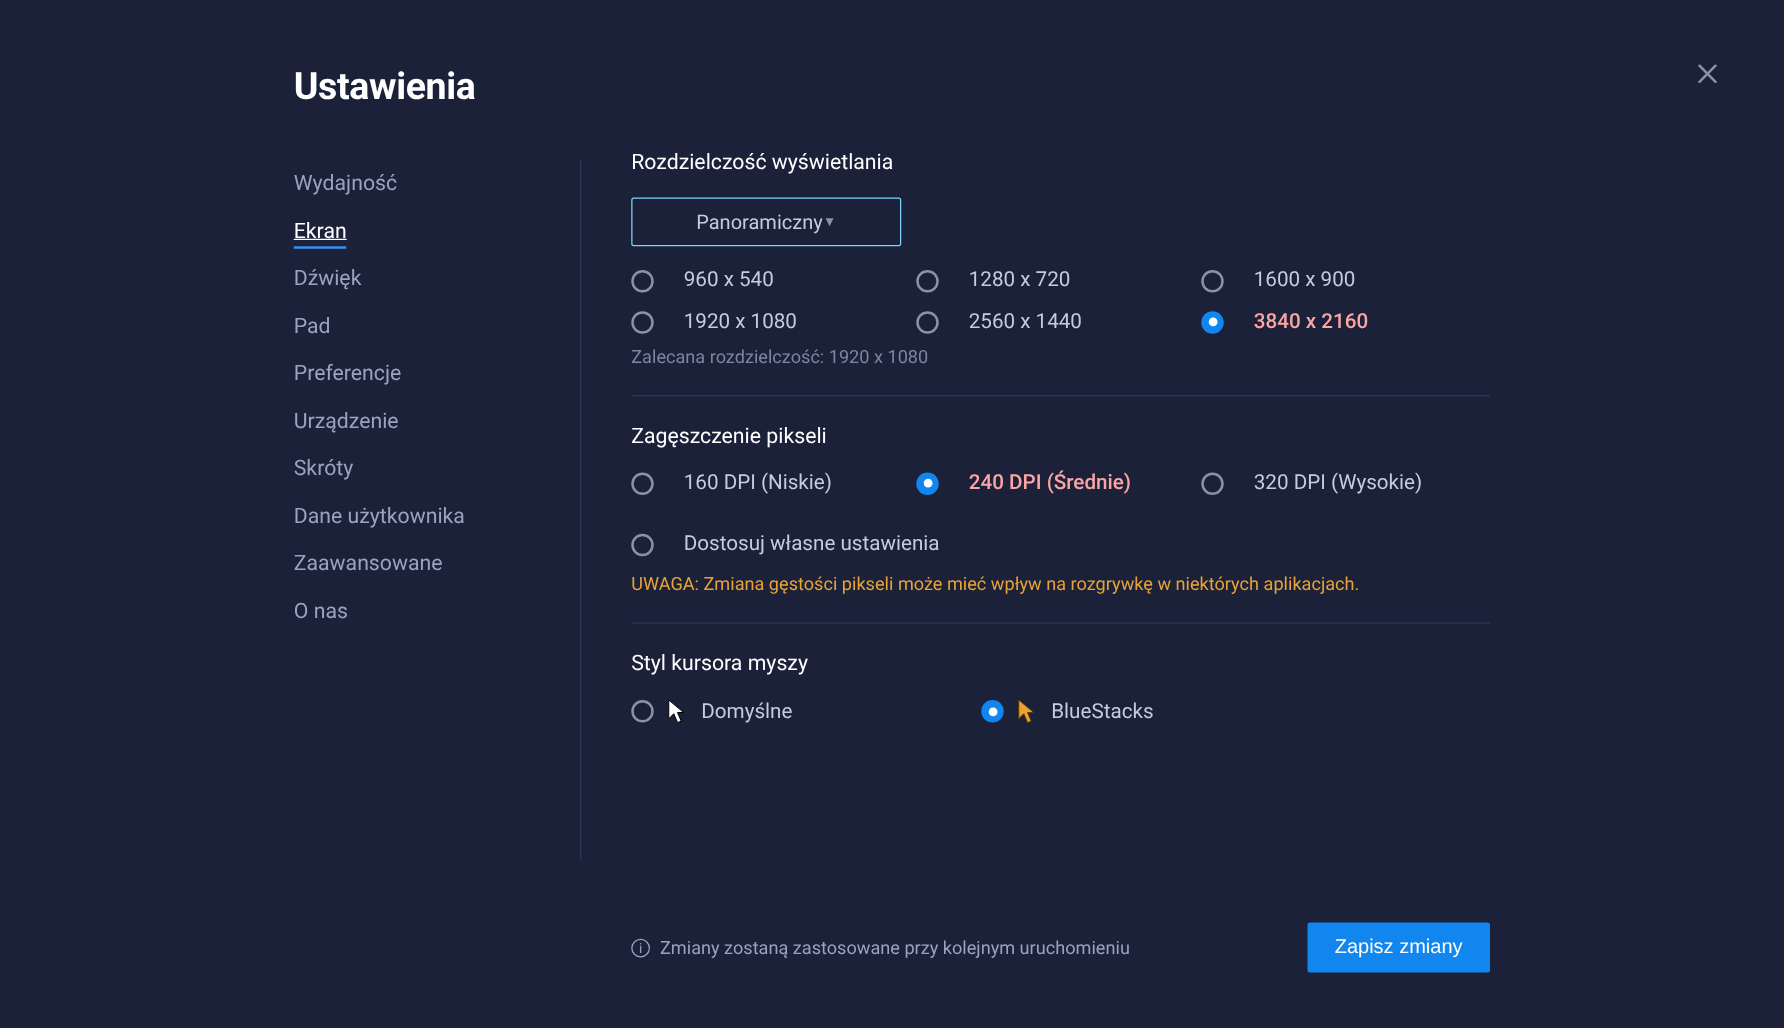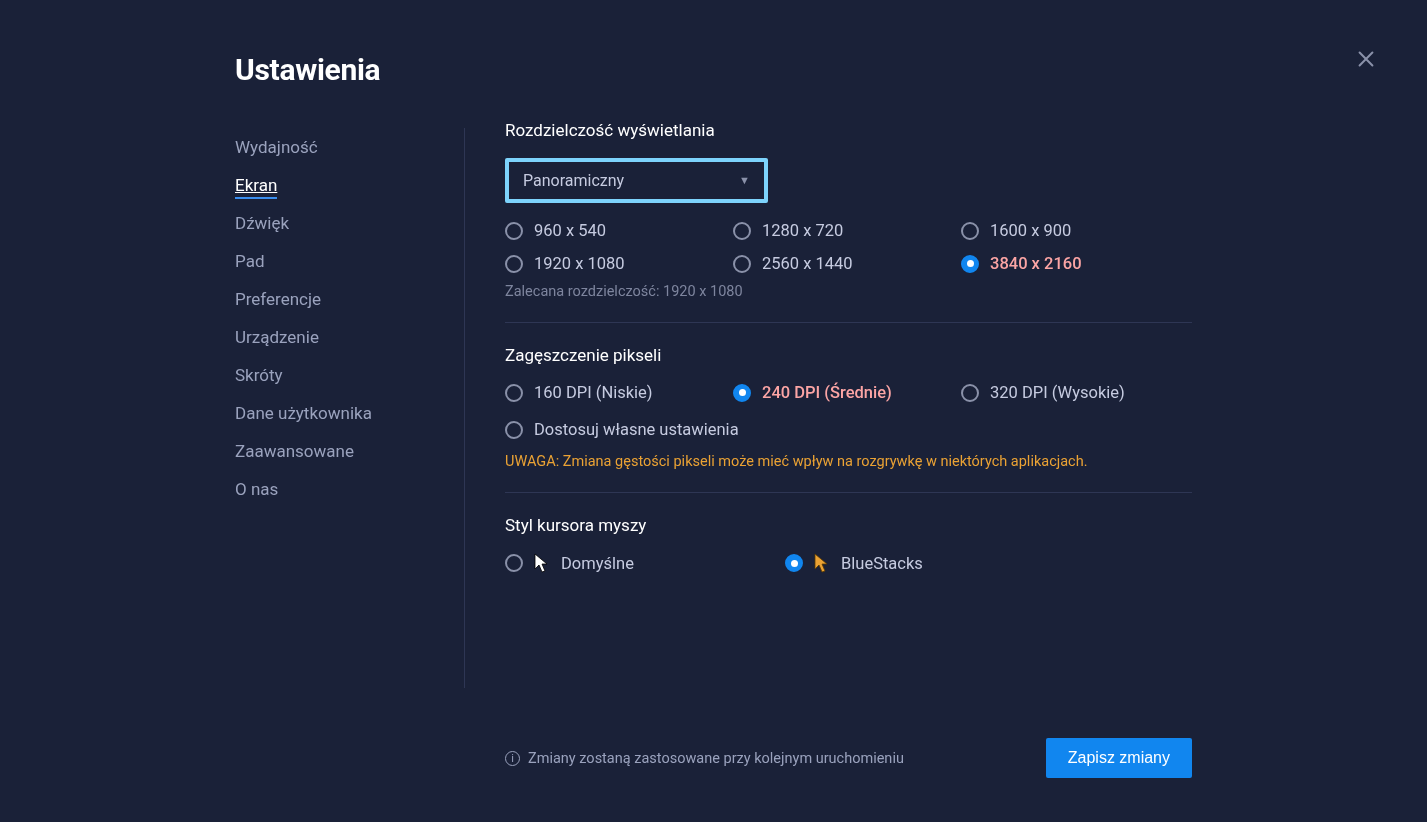--- a/index.html
+++ b/index.html
@@ -61,42 +61,42 @@
     bottom: 40px;
   }
   .section-title {
     font-size: 17px;
     color: #ffffff;
     margin-bottom: 18px;
   }
   .select-box {
     display: inline-flex;
     align-items: center;
-    justify-content: space-between;
-    border: 4px solid #7dd3fc;
+    justify-content: center;
+    border: 1px solid #7dd3fc;
     background: transparent;
     color: #c6cbe0;
     font-size: 16px;
     padding: 9px 14px;
-    width: 263px;
+    width: 216px;
     cursor: pointer;
     border-radius: 2px;
     margin-bottom: 18px;
   }
   .select-box .caret {
     font-size: 11px;
     color: #8a91a9;
   }
   .radio-grid {
     display: grid;
     grid-template-columns: 228px 228px 228px;
     row-gap: 14px;
     margin-bottom: 10px;
   }
-  .radio-row { display: flex; align-items: center; gap: 11px; cursor: pointer; }
+  .radio-row { display: flex; align-items: center; gap: 24px; cursor: pointer; }
   .radio {
     width: 18px; height: 18px; border: 2px solid #8a91a9; border-radius: 50%;
     display: inline-flex; align-items: center; justify-content: center;
     flex-shrink: 0;
   }
   .radio.selected { border-color: #1186ef; background:#1186ef; }
   .radio.selected::after { content:""; width:7px; height:7px; background:#fff; border-radius:50%; }
   .radio-label { font-size: 16.5px; color:#c6cbe0; }
   .radio-row.selected .radio-label { color:#fca5a5; font-weight:500; }
   .rec-text { font-size: 14.5px; color:#7e859e; margin-top:8px; }
@@ -197,21 +197,21 @@
       </div>
       <div class="radio-row selected">
         <span class="radio selected"></span>
         <span class="radio-label">240 DPI (Średnie)</span>
       </div>
       <div class="radio-row">
         <span class="radio"></span>
         <span class="radio-label">320 DPI (Wysokie)</span>
       </div>
     </div>
-  <div class="radio-row" style="margin-top:18px;">
+  <div class="radio-row" style="margin-top:30px;">
     <span class="radio"></span>
     <span class="radio-label">Dostosuj własne ustawienia</span>
   </div>
   <div class="warning">UWAGA: Zmiana gęstości pikseli może mieć wpływ na rozgrywkę w niektórych aplikacjach.</div>
 
   <hr class="divider">
 
   <div class="section-title">Styl kursora myszy</div>
   <div class="cursor-grid" id="cursor-grid">
       <div class="cursor-row">

